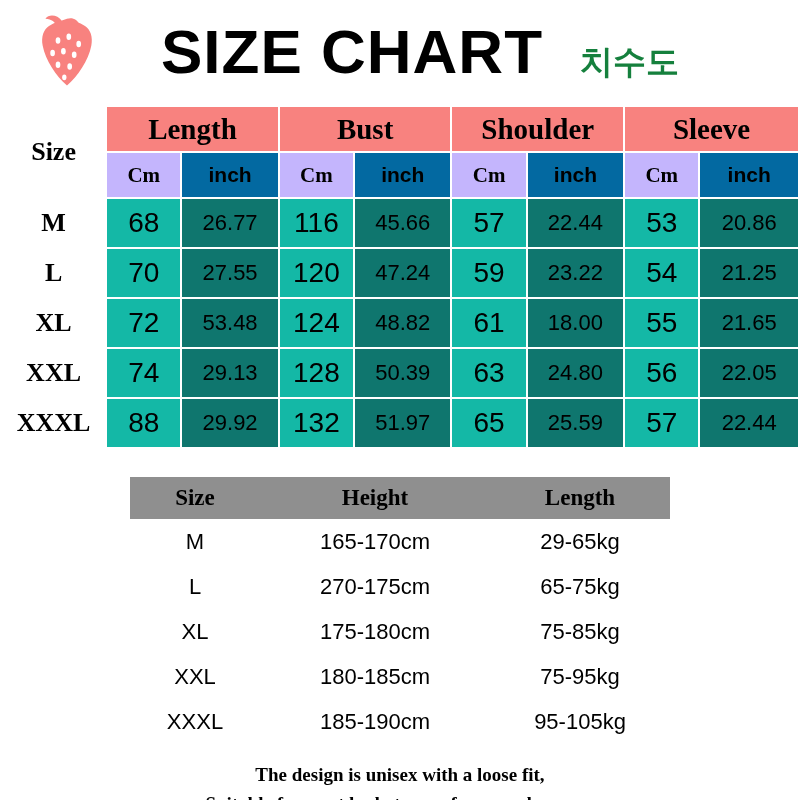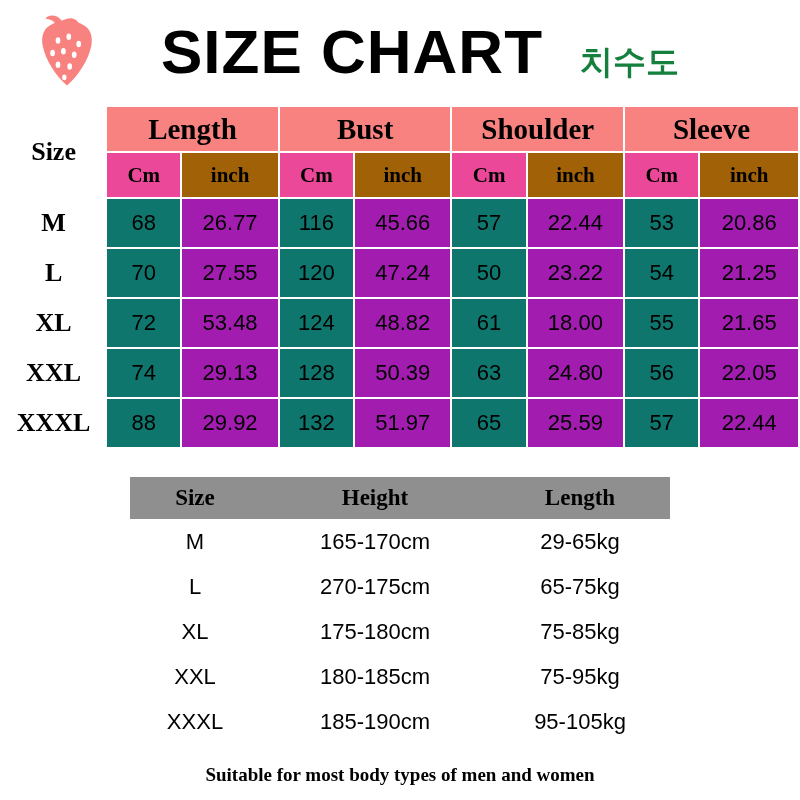--- a/index.html
+++ b/index.html
@@ -66,55 +66,55 @@
   }
   .hdr-pink {
     background: #f8827f;
     color: #000000;
     font-family: "Liberation Serif", serif;
     font-weight: bold;
     font-size: 29px;
     height: 44px;
   }
   .hdr-grey {
-    background: #ec4899;
+    background: #c4b5fd;
     color: #000;
     font-family: "Liberation Serif", serif;
     font-weight: bold;
     font-size: 21px;
     height: 44px;
   }
   .hdr-white {
-    background: #a16207;
-    color: #000;
-    font-family: Liberation Serif, serif;
+    background: #0369a1;
+    color: #000;
+    font-family: Liberation Sans, sans-serif;
     font-weight: bold;
     font-size: 21px;
     height: 44px;
   }
   .size-corner {
     background: #ffffff;
     font-family: "Liberation Serif", serif;
     font-weight: bold;
     font-size: 26px;
   }
   .row-label {
     background: #ffffff;
     font-family: "Liberation Serif", serif;
     font-weight: bold;
     font-size: 26px;
     height: 48px;
   }
   .cell-grey {
+    background: #14b8a6;
+    font-size: 28px;
+    height: 48px;
+  }
+  .cell-white {
     background: #0f766e;
-    font-size: 22px;
-    height: 48px;
-  }
-  .cell-white {
-    background: #a21caf;
     font-size: 22px;
     height: 48px;
   }
 
   
   .second-wrap {
     margin-top: 28px;
     display: flex;
     justify-content: center;
   }
@@ -223,21 +223,21 @@
     <td class="cell-white">22.44</td>
     <td class="cell-grey">53</td>
     <td class="cell-white">20.86</td>
   </tr>
   <tr>
     <td class="row-label">L</td>
     <td class="cell-grey">70</td>
     <td class="cell-white">27.55</td>
     <td class="cell-grey">120</td>
     <td class="cell-white">47.24</td>
-    <td class="cell-grey">50</td>
+    <td class="cell-grey">59</td>
     <td class="cell-white">23.22</td>
     <td class="cell-grey">54</td>
     <td class="cell-white">21.25</td>
   </tr>
   <tr>
     <td class="row-label">XL</td>
     <td class="cell-grey">72</td>
     <td class="cell-white">53.48</td>
     <td class="cell-grey">124</td>
     <td class="cell-white">48.82</td>
@@ -307,14 +307,15 @@
     <tr>
       <td>XXXL</td>
       <td>185-190cm</td>
       <td>95-105kg</td>
     </tr>
   </tbody>
     </table>
 </div>
 
 <div class="note">
+  <div>The design is unisex with a loose fit,</div>
   <div>Suitable for most body types of men and women</div>
 </div>
 
 </body></html>

